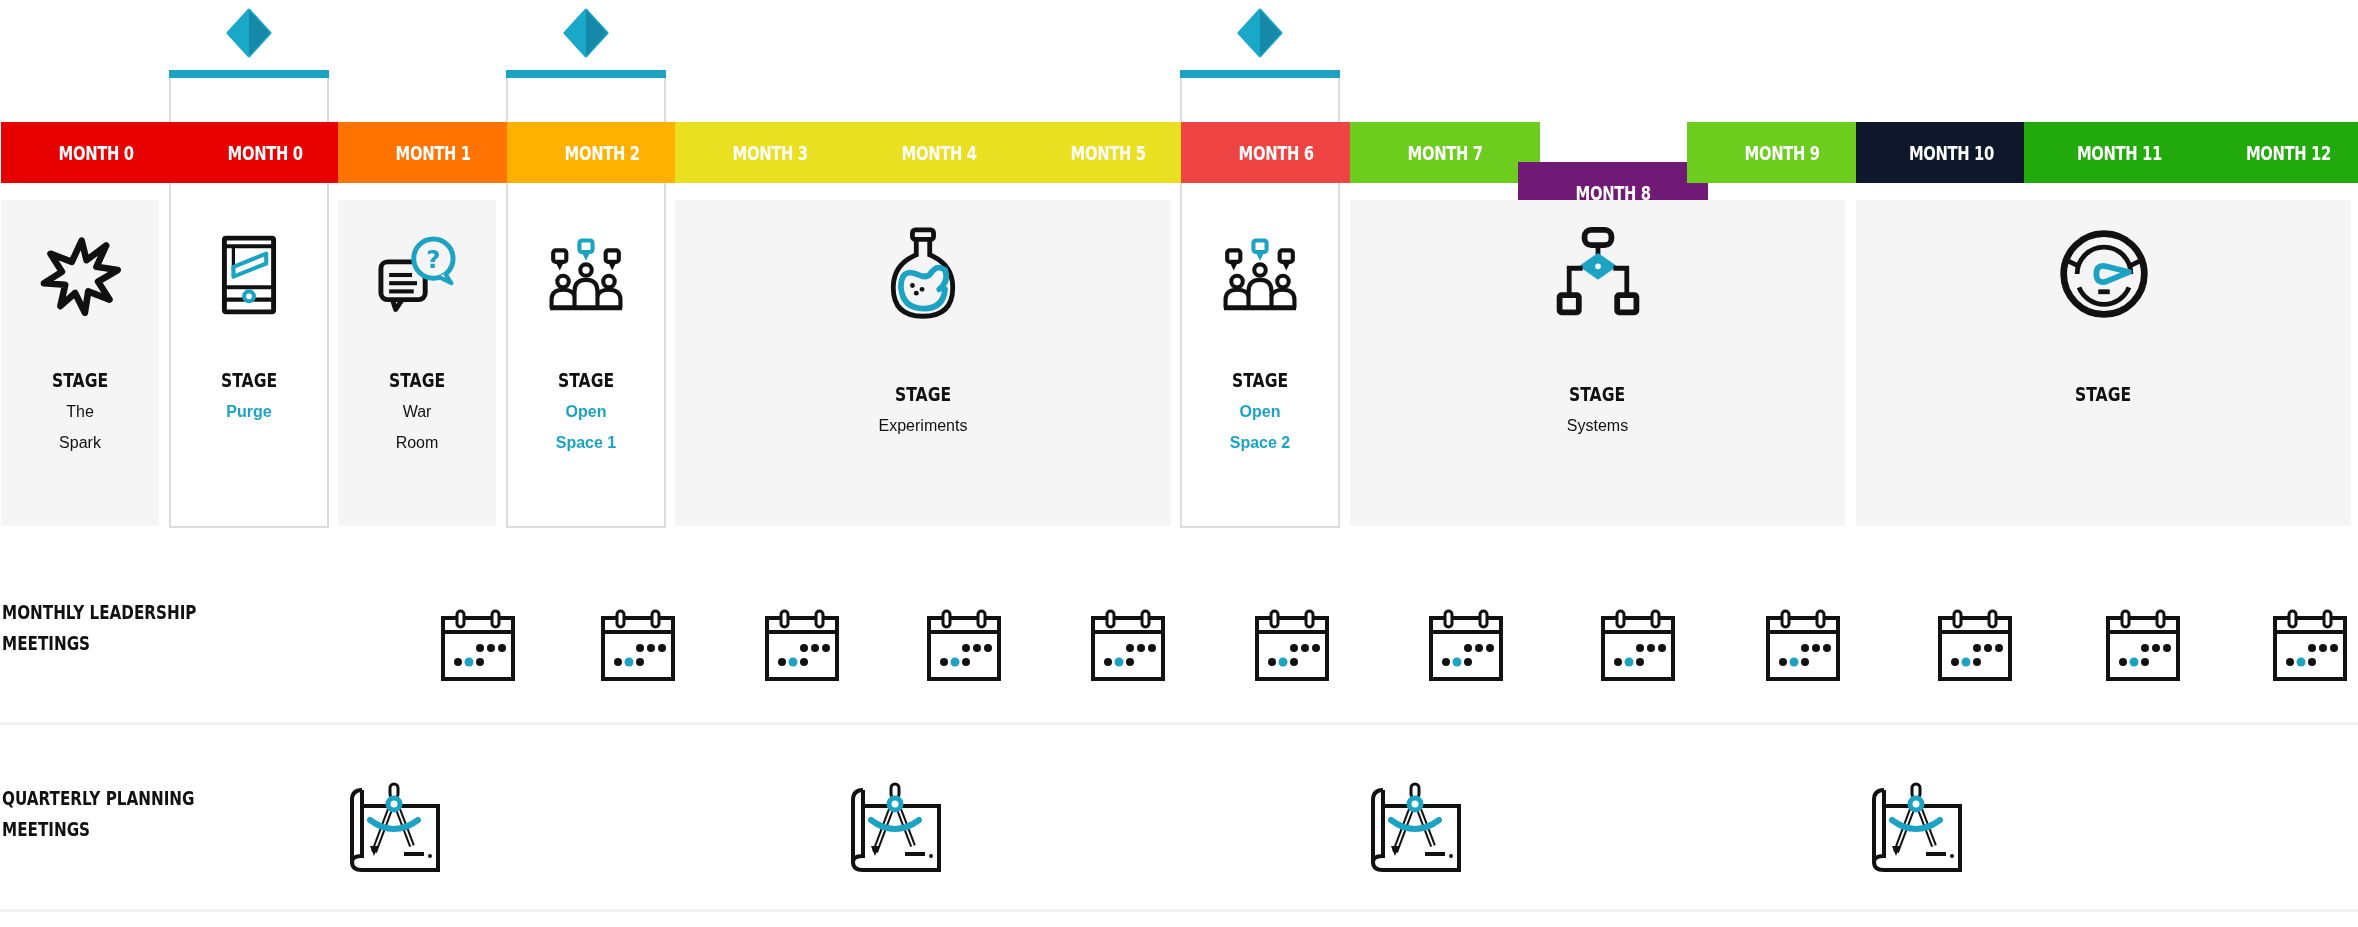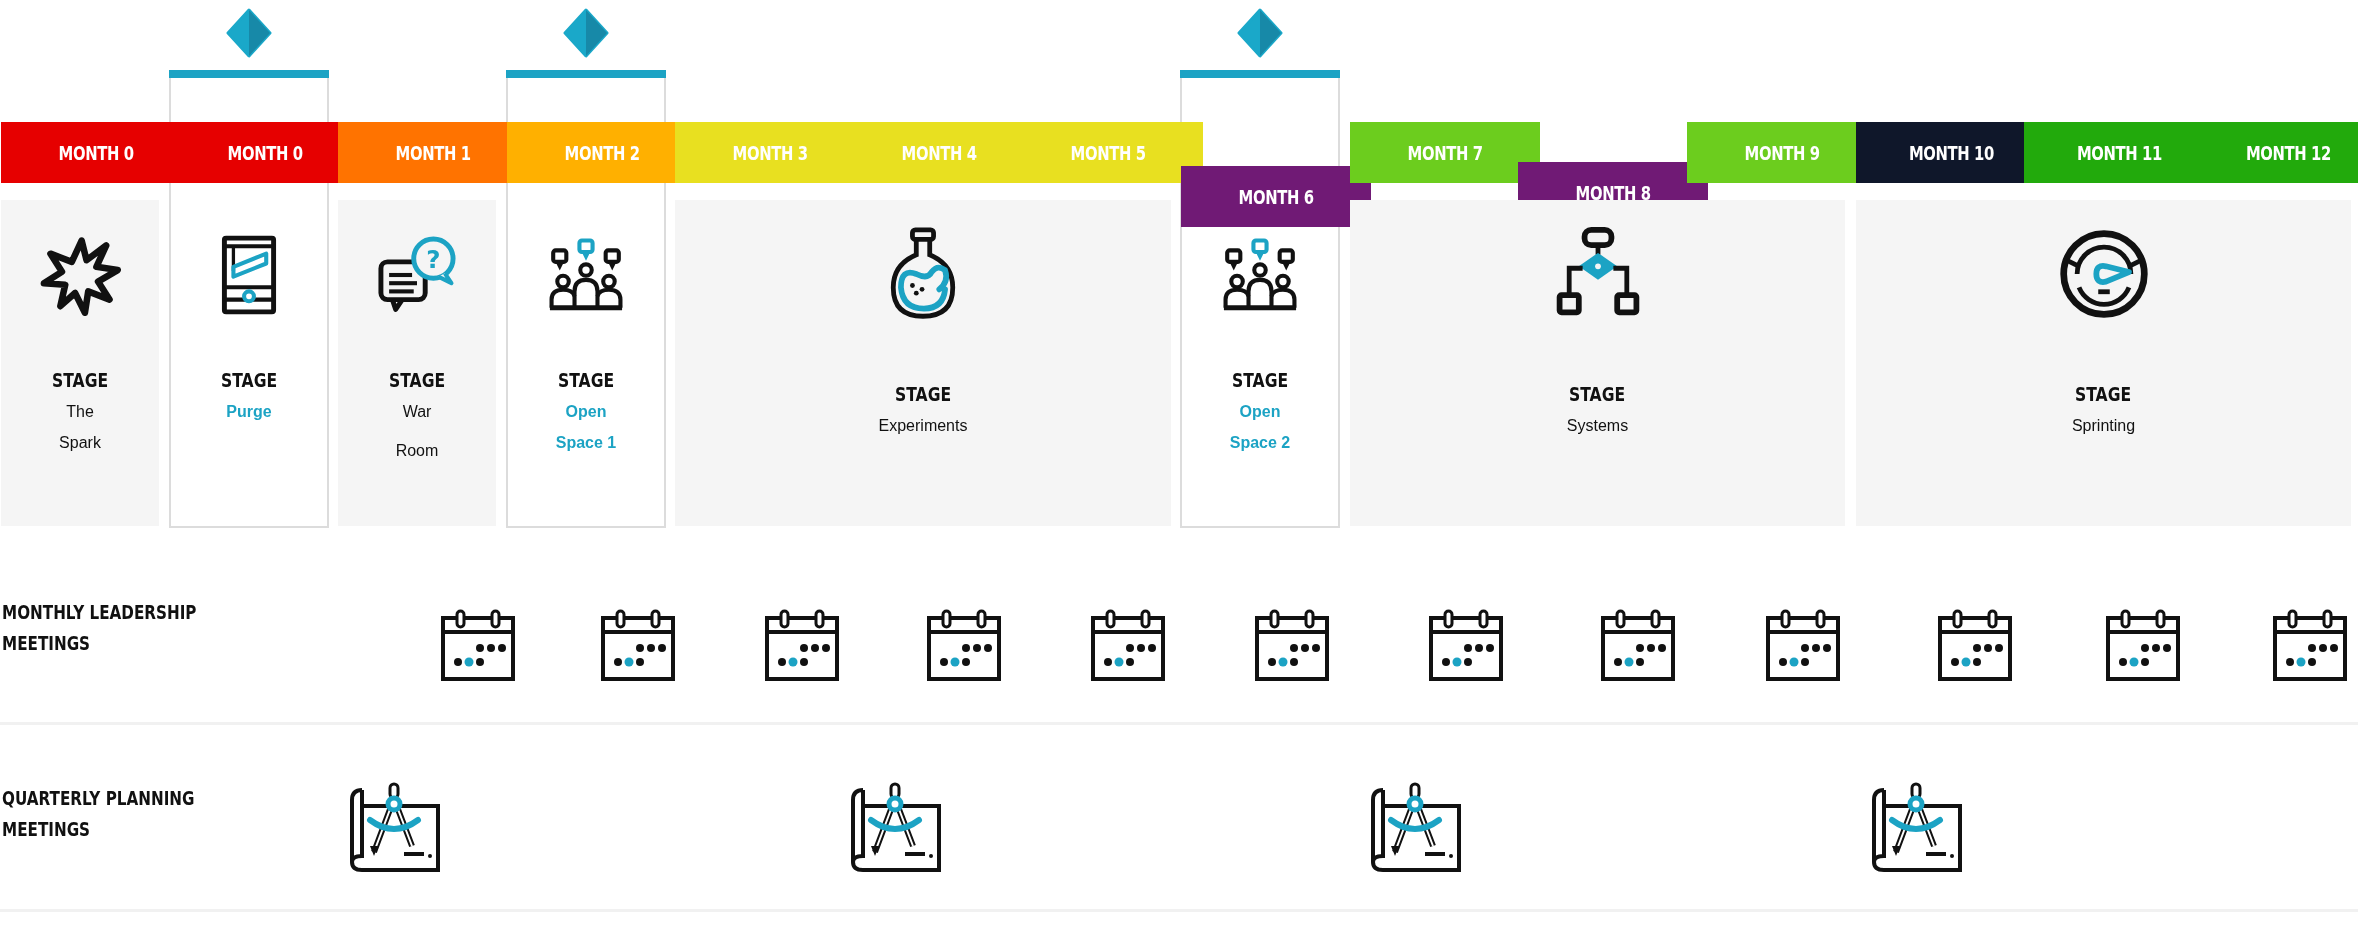--- a/index.html
+++ b/index.html
@@ -81,21 +81,21 @@
     </div>
     <div class="month" style="left: 675px; background: rgb(232, 224, 32);">
       <span>MONTH 3</span>
     </div>
     <div class="month" style="left: 844px; background: rgb(232, 224, 32);">
       <span>MONTH 4</span>
     </div>
     <div class="month" style="left: 1013px; background: rgb(232, 224, 32);">
       <span>MONTH 5</span>
     </div>
-    <div class="month" style="left: 1181px; background: #701a75; margin-top: 44px;">
+    <div class="month" style="left: 1181px; background: #ef4444;">
       <span>MONTH 6</span>
     </div>
     <div class="month" style="left: 1350px; background: rgb(108, 205, 30); text-align: right;">
       <span>MONTH 7</span>
     </div>
     <div class="month" style="left: 1518px; background: #701a75; margin-top: 40px;">
       <span>MONTH 8</span>
     </div>
     <div class="month" style="left: 1687px; background: rgb(108, 205, 30);">
       <span>MONTH 9</span>
@@ -144,21 +144,21 @@
           <line x1="16" y1="50" x2="44" y2="50" stroke="#111111" stroke-width="5"></line>
           <line x1="16" y1="60" x2="50" y2="60" stroke="#111111" stroke-width="5"></line>
           <line x1="16" y1="70" x2="46" y2="70" stroke="#111111" stroke-width="5"></line>
           <circle cx="70" cy="30" r="24" fill="#f5f5f5" stroke="#1ca3c4" stroke-width="6"></circle>
           <path d="M84 48 L92 60 L76 52" fill="#f5f5f5" stroke="#1ca3c4" stroke-width="5" stroke-linejoin="round"></path>
           <text x="70" y="41" text-anchor="middle" font-family="DejaVu Sans, sans-serif" font-weight="bold" font-size="30" fill="#1ca3c4">?</text>
         </svg></div>
       <div class="stage-text" style="top: 168px;">
         <span class="stage-kicker"><span>STAGE</span></span>
         <span class="stage-name">War</span>
-        <span class="stage-name" style="margin-top: 8px;">Room</span>
+        <span class="stage-name" style="margin-top: 0px;">Room</span>
       </div>
     </div>
     <div class="stage white" style="left: 507px; width: 158px;">
       <div class="icon" style="top: 34px;"><svg width="82" height="82" viewBox="0 0 100 100">
           <rect x="10" y="20" width="16" height="14" rx="3" fill="none" stroke="#111111" stroke-width="5"></rect>
           <path d="M15 34 L18 40 L21 34" fill="none" stroke="#111111" stroke-width="4"></path>
           <rect x="74" y="20" width="16" height="14" rx="3" fill="none" stroke="#111111" stroke-width="5"></rect>
           <path d="M79 34 L82 40 L85 34" fill="none" stroke="#111111" stroke-width="4"></path>
           <rect x="42" y="8" width="16" height="14" rx="3" fill="none" stroke="#1ca3c4" stroke-width="5"></rect>
           <path d="M47 22 L50 28 L53 22" fill="none" stroke="#1ca3c4" stroke-width="4"></path>
@@ -232,21 +232,20 @@
           <circle cx="50" cy="50" r="42" fill="none" stroke="#111111" stroke-width="7"></circle>
           <path d="M22 50 A28 28 0 0 1 78 50" fill="none" stroke="#111111" stroke-width="5"></path>
           <path d="M24 64 A28 28 0 0 0 76 64" fill="none" stroke="#111111" stroke-width="5"></path>
           <line x1="12" y1="36" x2="24" y2="42" stroke="#111111" stroke-width="5"></line>
           <line x1="88" y1="36" x2="76" y2="42" stroke="#111111" stroke-width="5"></line>
           <path d="M42 50 Q42 40 52 42 L76 48 L52 58 Q42 60 42 50 Z" fill="none" stroke="#1ca3c4" stroke-width="6" stroke-linejoin="round"></path>
           <rect x="44" y="66" width="12" height="5" fill="#111111"></rect>
         </svg></div>
       <div class="stage-text" style="top: 182px;">
         <span class="stage-kicker"><span>STAGE</span></span>
-        <span class="stage-name">Sprinting</span>
       </div>
     </div>
   </div>
 
 <div class="row-label" style="top:597px;">
   <div>MONTHLY LEADERSHIP</div>
   <div>MEETINGS</div>
 </div>
 <div id="cals">
     <div class="cal" style="left: 440px;"><svg width="76" height="74" viewBox="0 0 76 74">

